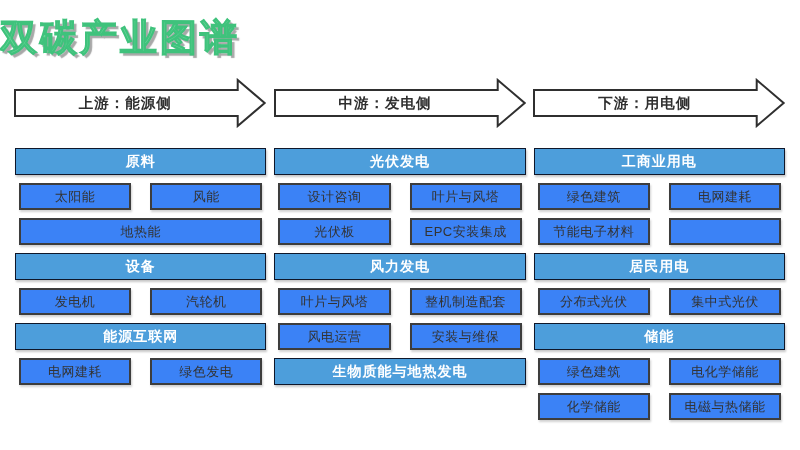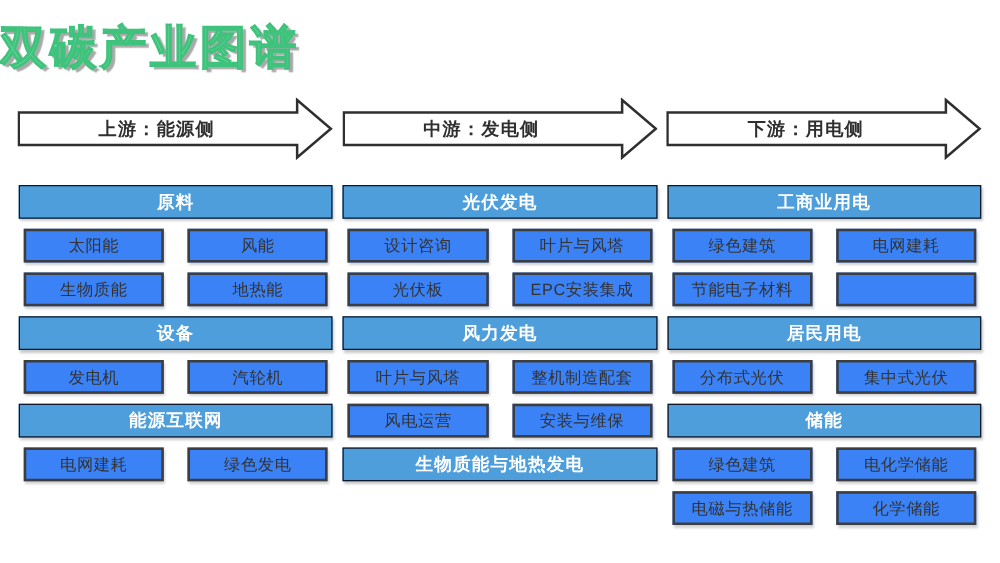--- a/index.html
+++ b/index.html
@@ -78,21 +78,20 @@
 </div>
 
 <div class="sections">
   <div class="column">
       <div class="row header">原料</div>
       <div class="row boxes">
         <div class="box">太阳能</div>
         <div class="box">风能</div>
       </div>
       <div class="row boxes">
-        <div class="box">生物质能</div>
         <div class="box">地热能</div>
       </div>
       <div class="row header">设备</div>
       <div class="row boxes">
         <div class="box">发电机</div>
         <div class="box">汽轮机</div>
       </div>
       <div class="row header">能源互联网</div>
       <div class="row boxes">
         <div class="box">电网建耗</div>
@@ -135,17 +134,17 @@
       <div class="row boxes">
         <div class="box">分布式光伏</div>
         <div class="box">集中式光伏</div>
       </div>
       <div class="row header">储能</div>
       <div class="row boxes">
         <div class="box">绿色建筑</div>
         <div class="box">电化学储能</div>
       </div>
       <div class="row boxes">
+        <div class="box">化学储能</div>
         <div class="box">电磁与热储能</div>
-        <div class="box">化学储能</div>
       </div>
     </div>
 </div>
 
 </body></html>

